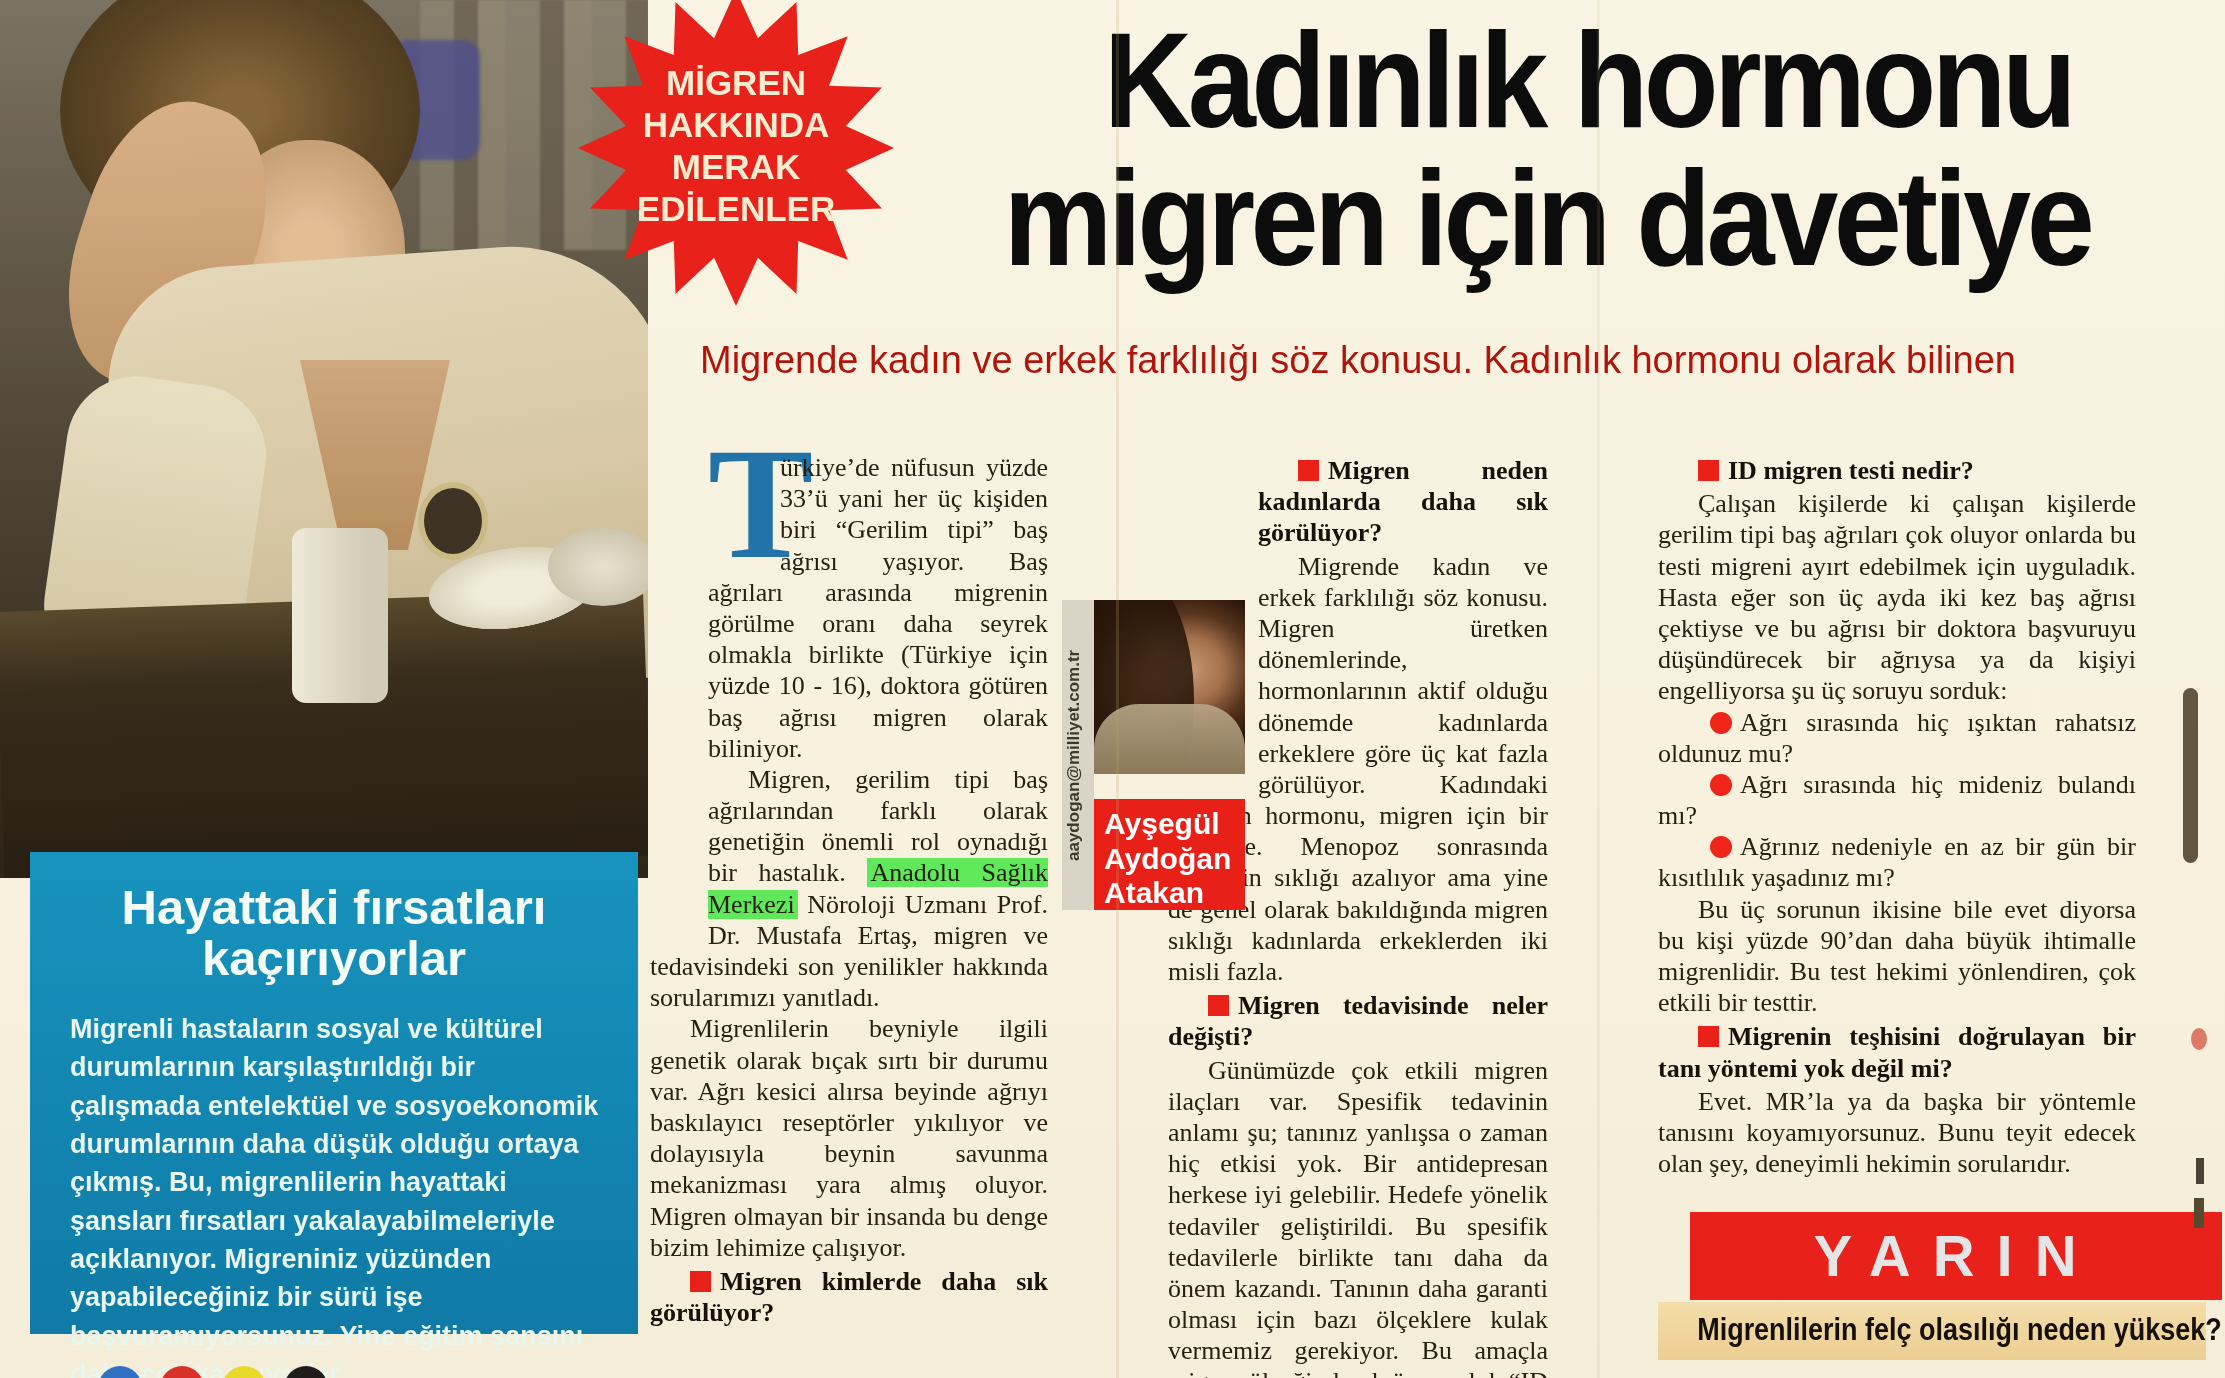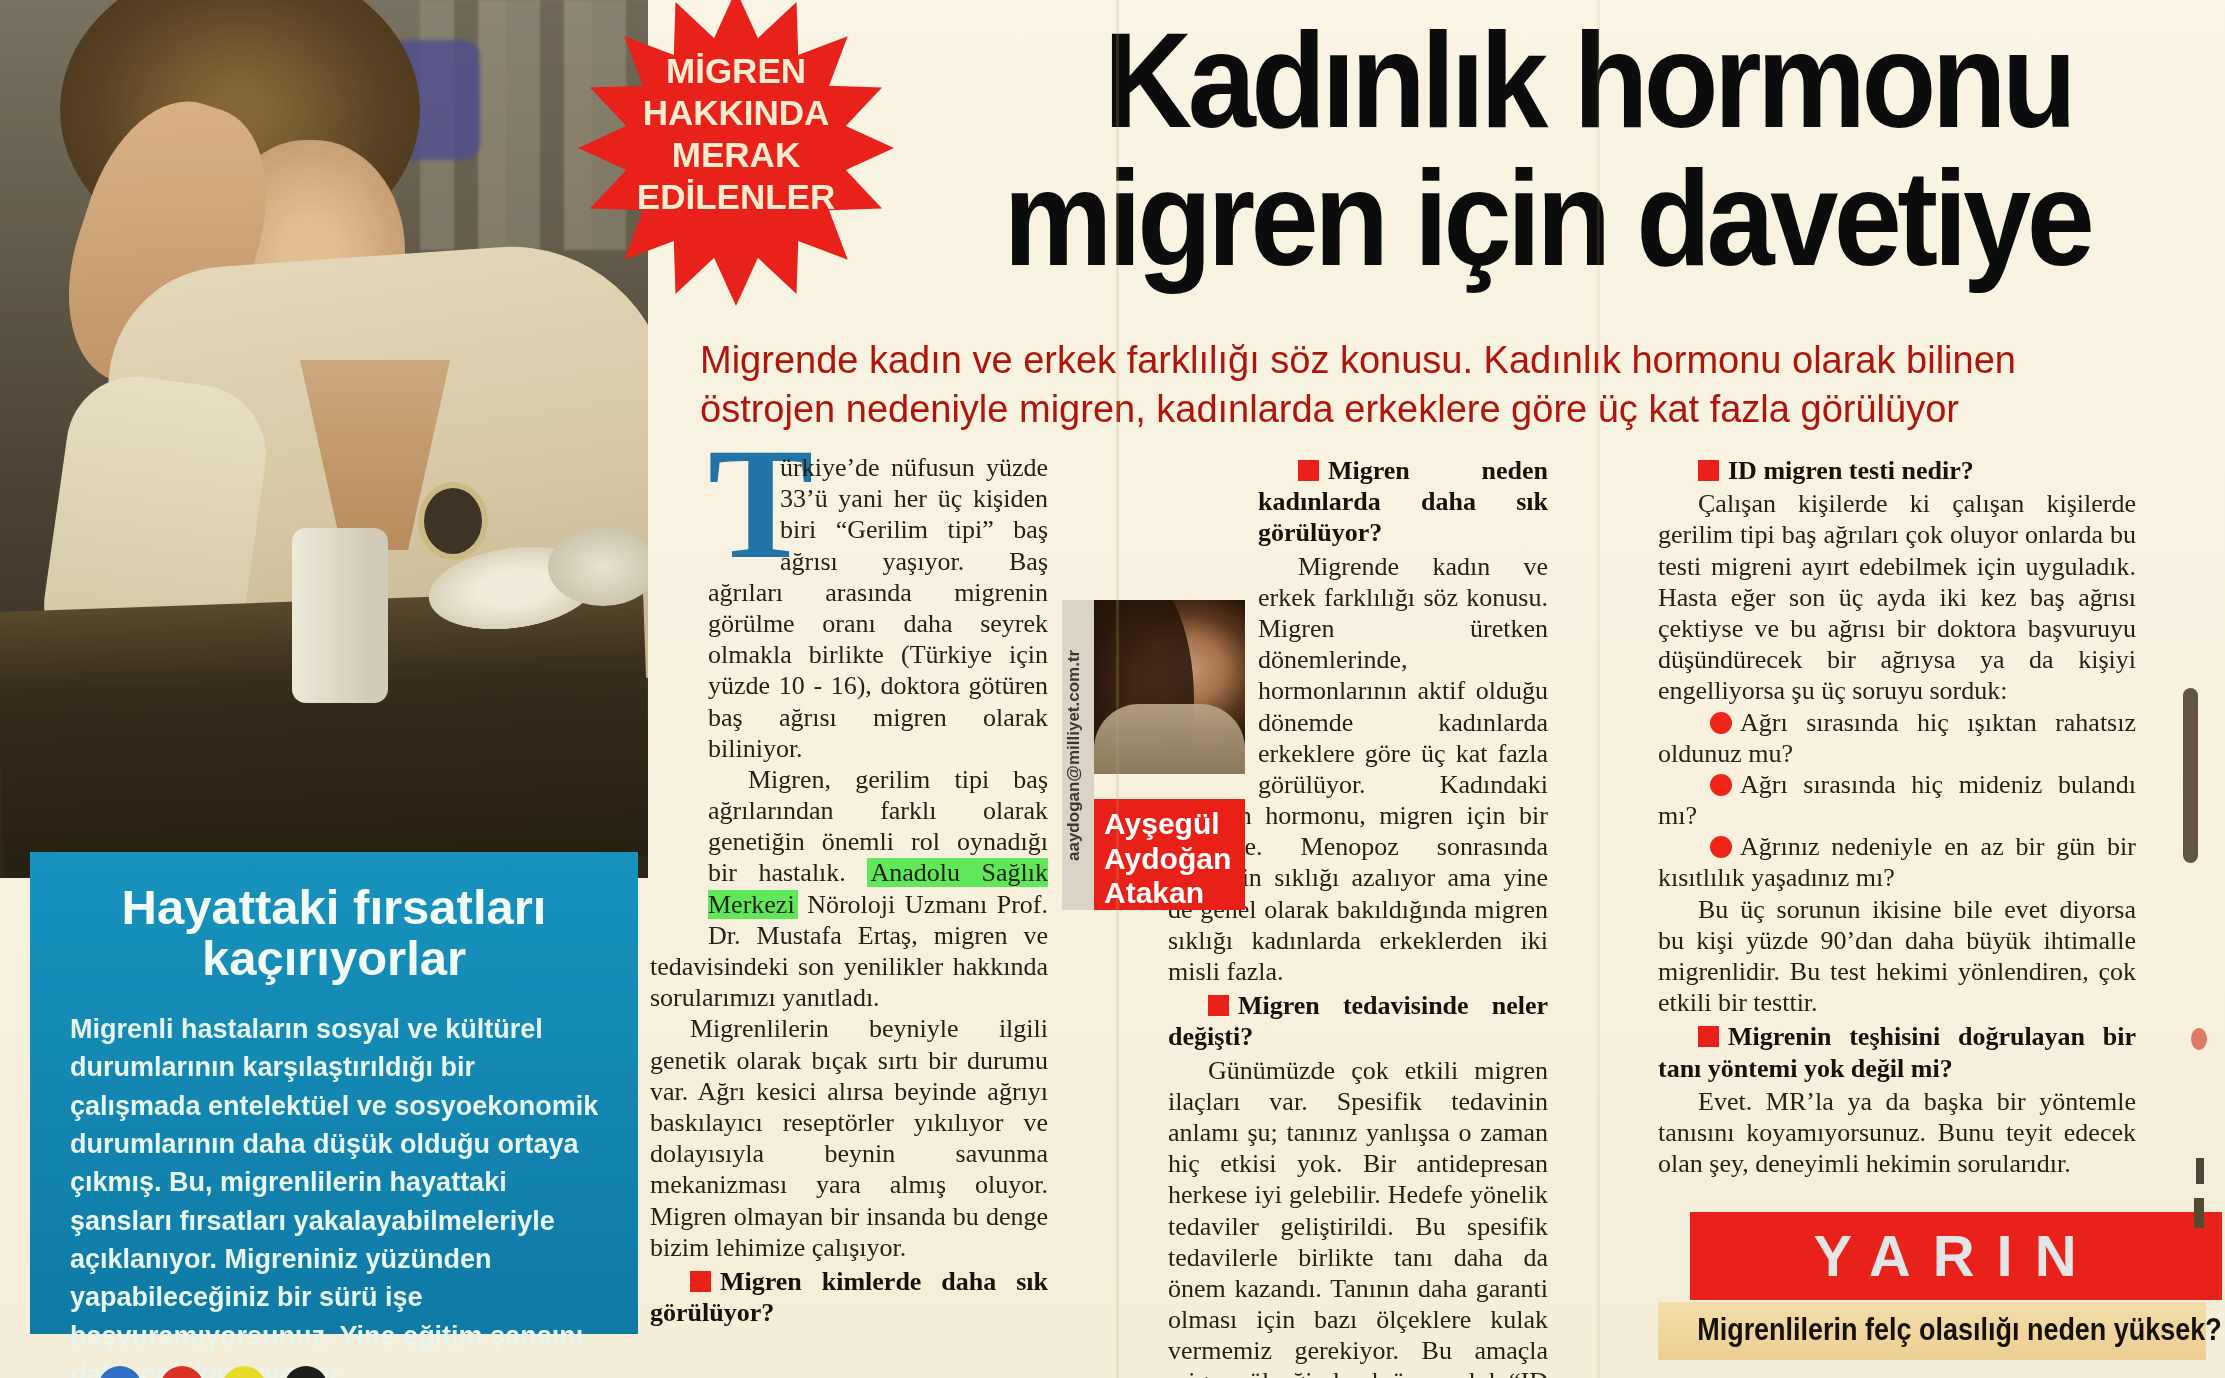--- a/index.html
+++ b/index.html
@@ -11,21 +11,21 @@
   
   #photo{left:0;top:0;width:648px;height:878px;overflow:hidden;background:#2c241a;}
   .ph{position:absolute;}
   
   #bluebox{left:30px;top:852px;width:608px;height:482px;background:linear-gradient(180deg,#1793bd,#0f7aa6);
            font-family:"Liberation Sans","DejaVu Sans",sans-serif;color:#eef8f0;}
   #bluebox .t{font-weight:bold;font-size:49px;line-height:1.04;text-align:center;color:#f4fcf6;}
   #bluebox .b{font-weight:bold;font-size:27px;line-height:1.42;padding:26px 34px 0 40px;color:#e9f6ee;text-align:left;}
   
   #badge{left:576px;top:-12px;width:320px;height:320px;}
-  #badge .txt{position:absolute;left:0;top:62px;width:320px;text-align:center;
+  #badge .txt{position:absolute;left:0;top:74px;width:320px;text-align:center;
       font-family:"Liberation Sans","DejaVu Sans",sans-serif;font-weight:bold;font-size:35px;
       line-height:1.2;color:#f6eccf;}
   
   .hline{font-family:"Liberation Sans","DejaVu Sans",sans-serif;font-weight:bold;color:#0c0c0c;
          text-align:center;white-space:nowrap;}
   .hline>span{display:inline-block;transform:scaleX(.9);transform-origin:center;letter-spacing:-5px;}
   #h1{left:950px;top:2px;width:1275px;font-size:136px;}
   #h2{left:868px;top:140px;width:1357px;font-size:136px;}
   
   #subhead{left:700px;top:336px;width:1525px;font-family:"Liberation Sans","DejaVu Sans",sans-serif;
@@ -137,21 +137,20 @@
       <div>MERAK</div>
       <div>EDİLENLER</div>
     </div>
   </div>
 
   <div id="h1" class="abs hline"><span>Kadınlık hormonu</span></div>
   <div id="h2" class="abs hline"><span>migren için davetiye</span></div>
 
   <div id="subhead" class="abs">
     <div>Migrende kadın ve erkek farklılığı söz konusu. Kadınlık hormonu olarak bilinen</div>
-    <div>östrojen nedeniyle migren, kadınlarda erkeklere göre üç kat fazla görülüyor</div>
   </div>
 
   <div id="col1" class="abs col">
     <div class="spacer1"></div>
     <span class="dropcap">T</span>
     <p><span>ürkiye’de nüfusun yüzde 33’ü yani her üç kişiden biri “Gerilim tipi” baş ağrısı yaşıyor. Baş ağrıları arasında migrenin görülme oranı daha seyrek olmakla birlikte (Türkiye için yüzde 10 - 16), doktora götüren baş ağrısı migren olarak biliniyor.</span></p>
     <p class="ind"><span>Migren, gerilim tipi baş ağrılarından farklı olarak genetiğin önemli rol oynadığı bir hastalık. </span><span class="hl">Anadolu Sağlık Merkezi</span><span> Nöroloji Uzmanı Prof. Dr. Mustafa Ertaş, migren ve tedavisindeki son yenilikler hakkında sorularımızı yanıtladı.</span></p>
     <p class="ind"><span>Migrenlilerin beyniyle ilgili genetik olarak bıçak sırtı bir durumu var. Ağrı kesici alırsa beyinde ağrıyı baskılayıcı reseptörler yıkılıyor ve dolayısıyla beynin savunma mekanizması yara almış oluyor. Migren olmayan bir insanda bu denge bizim lehimize çalışıyor.</span></p>
     <p class="qh"><span class="sq"></span><span>Migren kimlerde daha sık görülüyor?</span></p>
 

